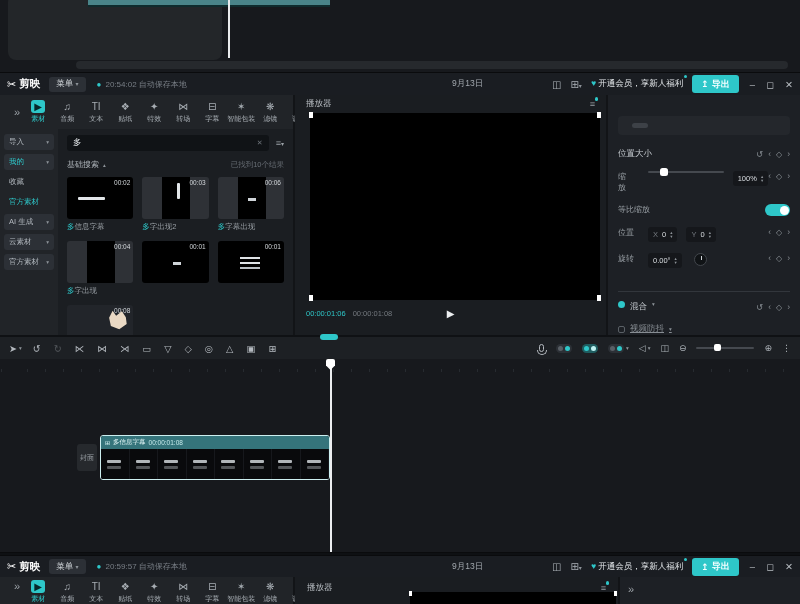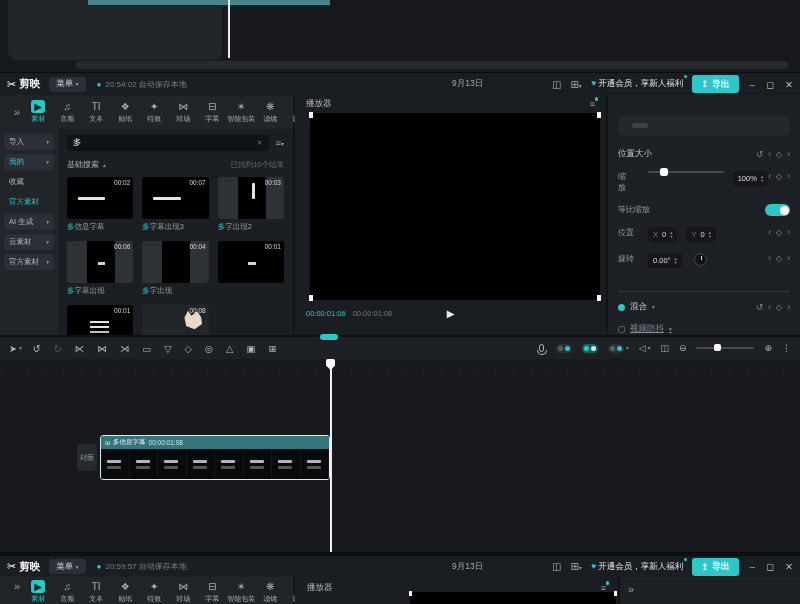--- a/index.html
+++ b/index.html
@@ -104,21 +104,21 @@
   .valbox{background:#15171b;border-radius:3px;height:15px;display:flex;align-items:center;padding:0 5px;font-size:7.5px;color:#dadee2;margin-left:9px;gap:4px;}
   .valbox .vlbl{color:#74797f;}
   .stp{display:flex;flex-direction:column;font-size:4.5px;line-height:4px;color:#8d9399;}
   .toggle{margin-left:auto;width:25px;height:12px;border-radius:7px;background:#2ec7c9;position:relative;}
   .toggle .tk{position:absolute;right:1.5px;top:1.5px;width:9px;height:9px;border-radius:50%;background:#fff;}
   .rknob{width:13px;height:13px;border-radius:50%;background:#101316;border:1px solid #42464c;margin-left:12px;position:relative;}
   .rknob::after{content:"";position:absolute;left:55%;top:1.5px;width:1.5px;height:4.5px;background:#cfd4d8;}
   .align-row{display:flex;gap:9px;margin-top:12px;color:#b4b9bf;font-size:9.5px;}
   .align-row .dim{opacity:.32;}
   .pdiv{height:1px;background:#32363c;margin-top:11px;}
-  .blend-row{display:flex;align-items:center;margin-top:9px;font-size:8.5px;color:#c6cbd0;gap:5px;}
+  .blend-row{display:flex;margin-top:9px;font-size:8.5px;color:#c6cbd0;gap:5px;}
   .blend-row .bdot{width:7px;height:7px;border-radius:50%;background:#2ec7c9;}
   .blend-row .crt{font-size:5.5px;color:#8d9399;}
   .stab-row{display:flex;align-items:center;margin-top:10px;font-size:8.5px;color:#878d93;gap:5px;text-decoration:underline;}
   .stab-row .sq{width:7px;height:7px;border:1px solid #5a6066;border-radius:2px;}
   
   .timeline{position:absolute;left:0;top:262px;right:0;height:217px;background:#17191d;border-top:2px solid #0f1114;}
   .tl-toolbar{position:relative;height:22px;display:flex;align-items:center;padding:0 9px;background:#1d2024;}
   .tl-left{display:flex;align-items:center;gap:11px;color:#b4b9bf;font-size:9.5px;}
   .tool{display:flex;align-items:center;gap:2px;}
   .tool.dim{opacity:.35;}
@@ -327,28 +327,20 @@
 
                 <div class="mcard m-line">
                   <div class="thumb">
                     <span class="dur">00:02</span>
                   </div>
                   <div class="mname">
                     <span class="cy">多</span><span>信息字幕</span>
                   </div>
                 </div>
 
-                <div class="mcard m-line">
-                  <div class="thumb">
-                    <span class="dur">00:07</span>
-                  </div>
-                  <div class="mname">
-                    <span class="cy">多</span><span>字幕出现3</span>
-                  </div>
-                </div>
 
                 <div class="mcard m-pillar m-vline">
                   <div class="thumb">
                     <span class="dur">00:03</span>
                   </div>
                   <div class="mname">
                     <span class="cy">多</span><span>字出现2</span>
                   </div>
                 </div>
 

